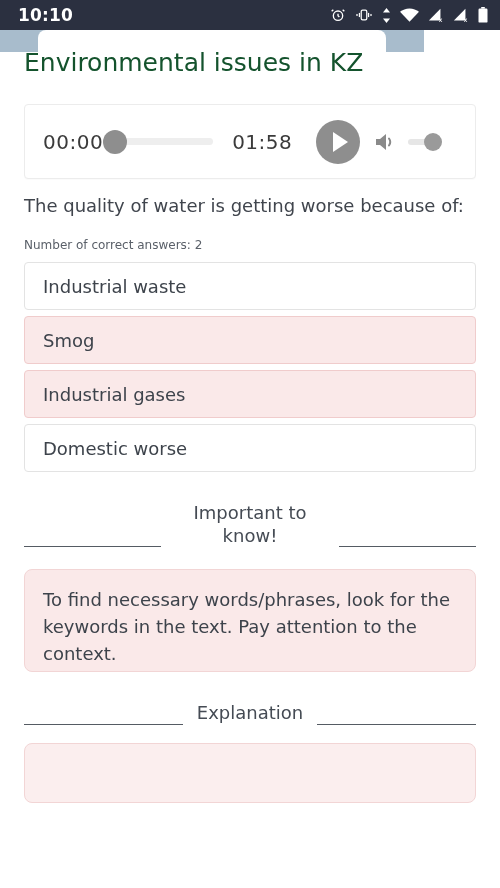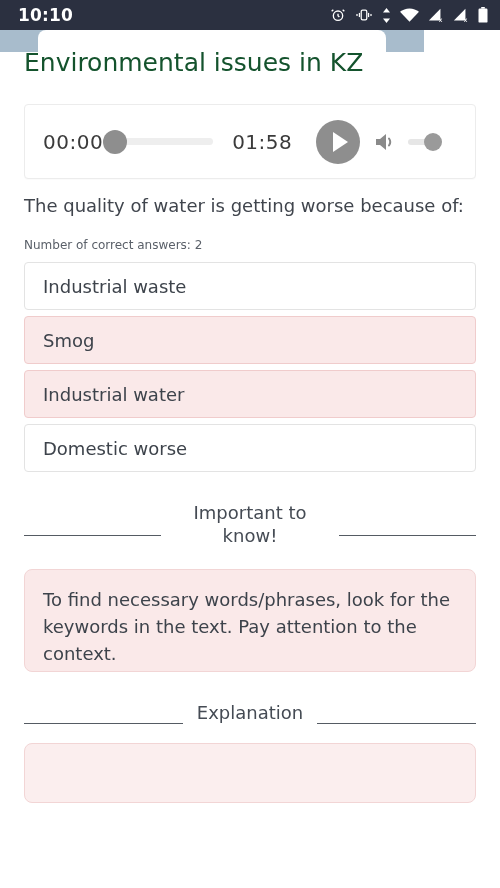--- a/index.html
+++ b/index.html
@@ -104,21 +104,21 @@
     padding: 0 18px;
     border:1px solid #e3e3e3; border-radius:4px;
     background:#ffffff; font-size:18px; color:#3d434b;
     cursor:pointer;
   }
   .option.selected { background:#fae9e9; border-color:#f0cccc; }
 
   
   .divider {
     margin: 30px 24px 0 24px;
-    display:flex; align-items:center; gap:14px;
+    display:flex; align-items:flex-end; gap:14px;
   }
   .divider .rule {
     flex:1 1 0; height:1px; background:#555b63; margin-top:21px;
   }
   .divider .d-label {
     flex:0 0 auto; max-width:150px; text-align:center;
     font-size:18px; color:#454b54; line-height:1.25;
   }
 
   
@@ -224,21 +224,21 @@
     </div>
 
 
     <p class="question">The quality of water is getting worse because of:</p>
 
     <p class="correct-count">Number of correct answers: 2</p>
 
     <div class="options">
       <div class="option">Industrial waste</div>
       <div class="option selected">Smog</div>
-      <div class="option selected">Industrial water</div>
+      <div class="option selected">Industrial gases</div>
       <div class="option">Domestic worse</div>
     </div>
 
     <div class="divider">
       <div class="rule"></div>
       <div class="d-label">Important to know!</div>
       <div class="rule"></div>
     </div>
 
     <div class="tipbox">To find necessary words/phrases, look for the keywords in the text. Pay attention to the context.</div>

